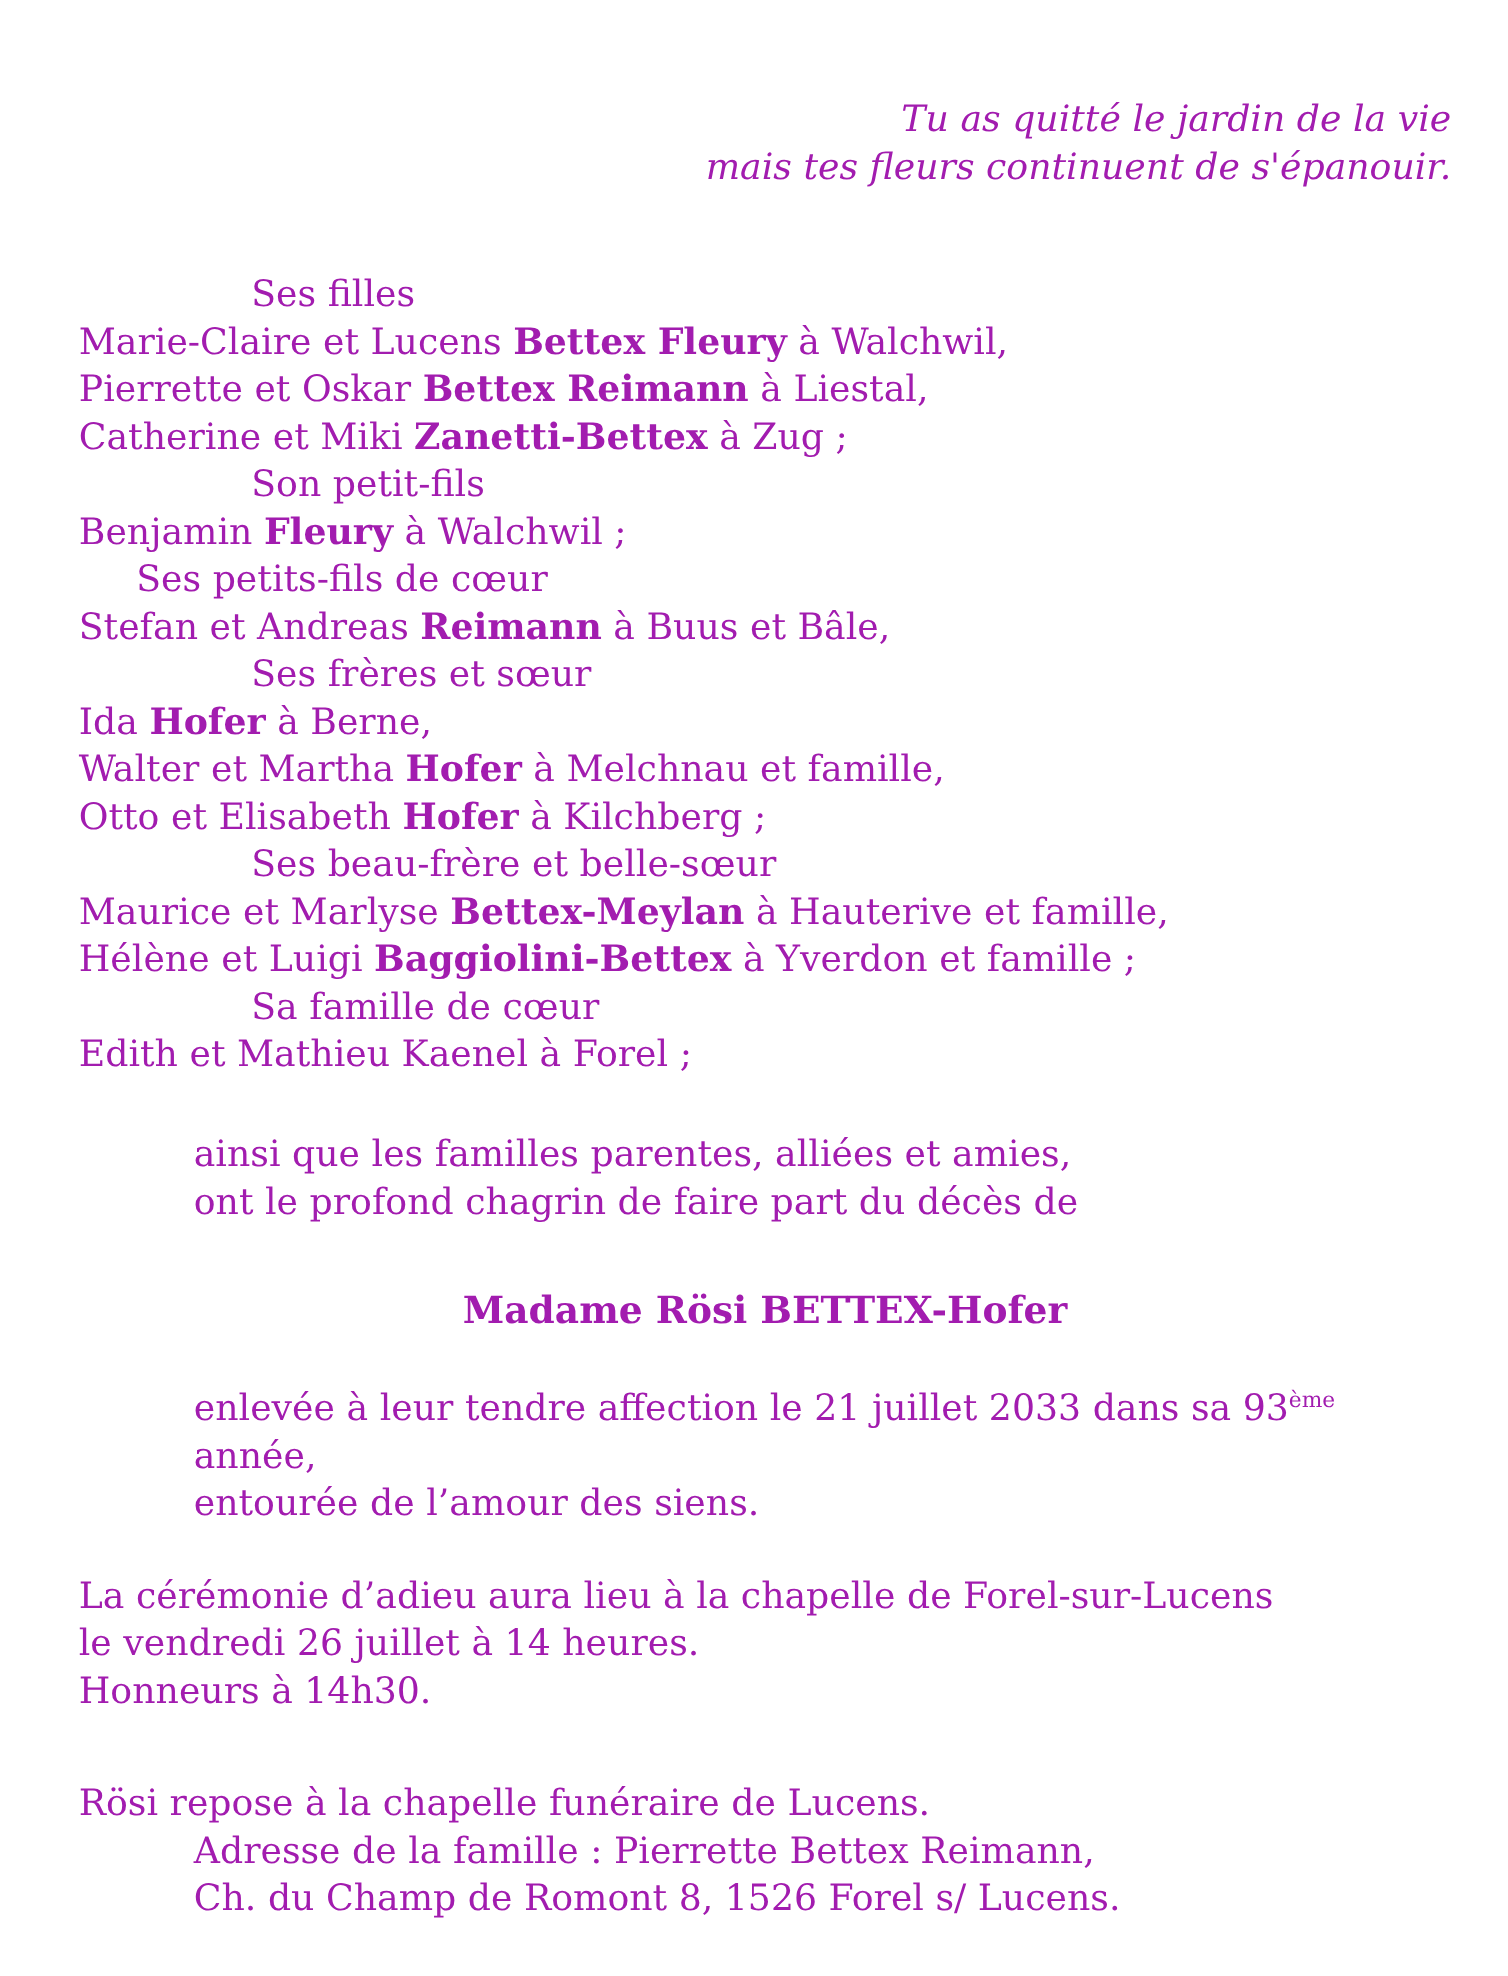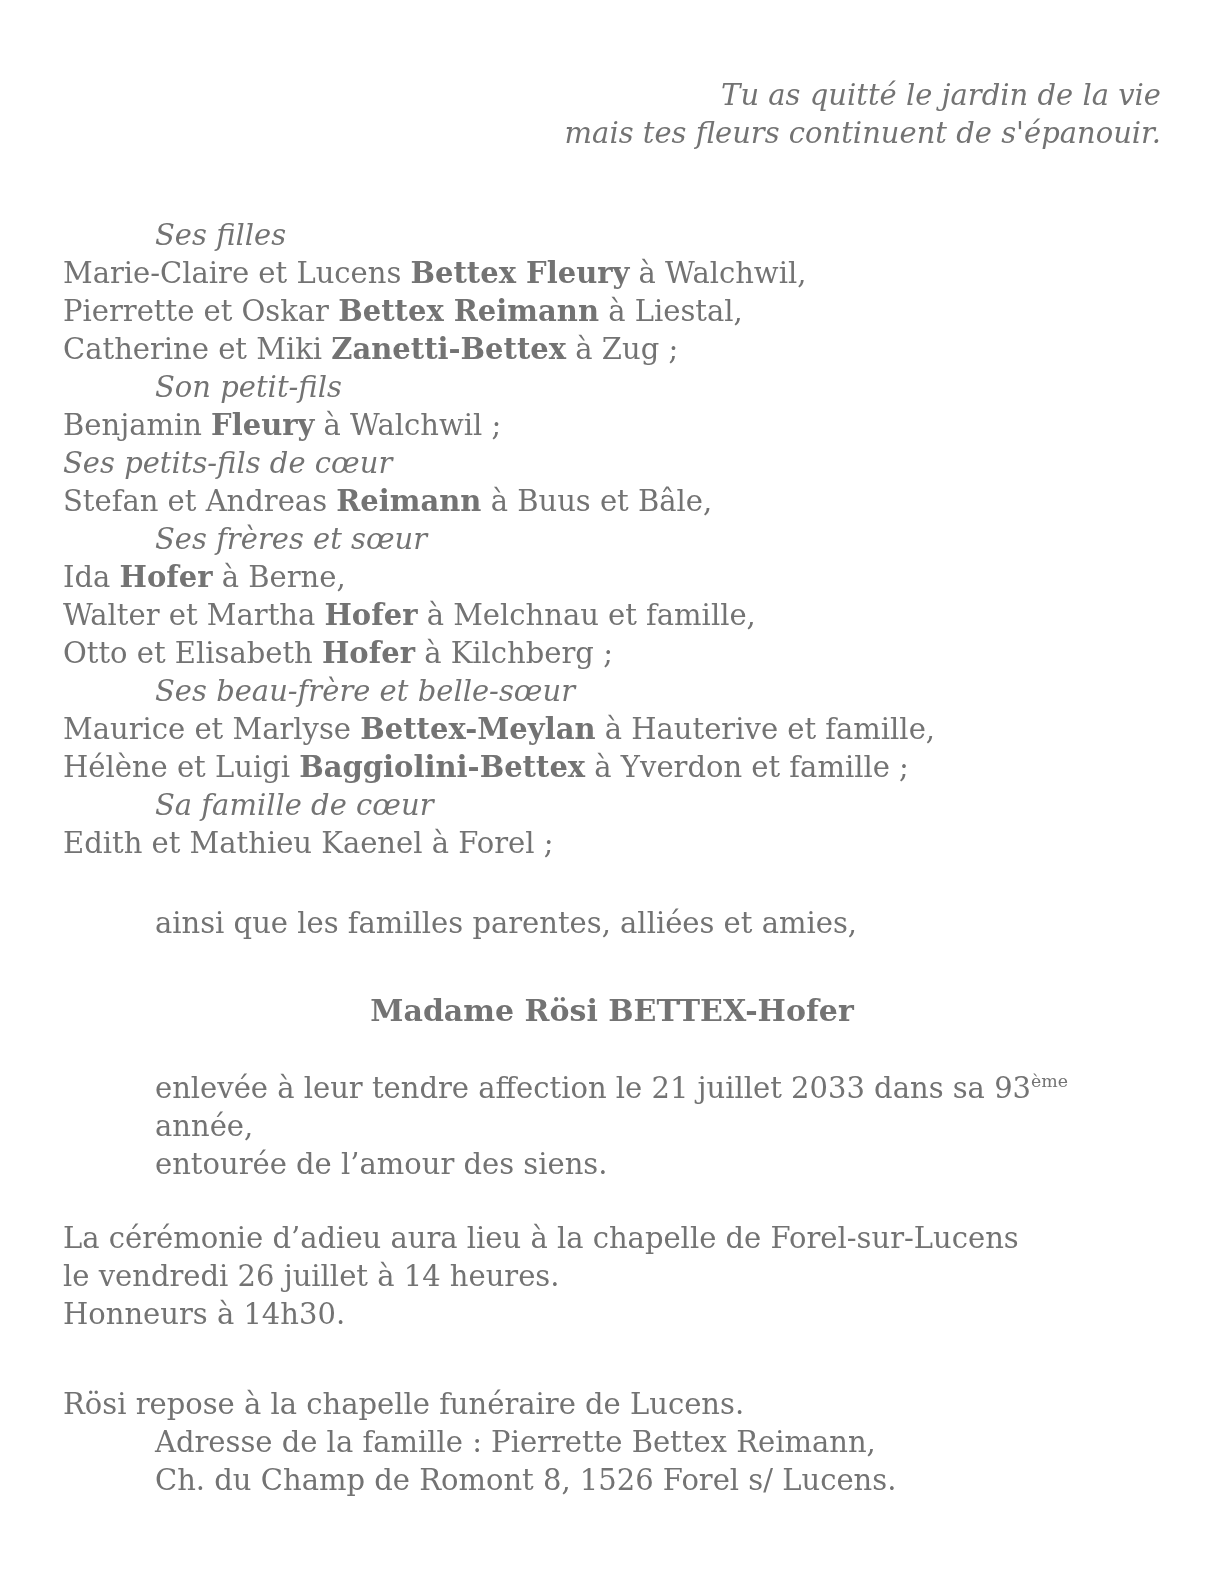--- a/index.html
+++ b/index.html
@@ -6,40 +6,40 @@
     margin: 0;
     padding: 0;
     background: #ffffff;
   }
   .page {
     position: relative;
     width: 1206px;
     height: 1581px;
     box-sizing: border-box;
     background: #ffffff;
-    color: #737373;
+    color: #a21caf;
     font-family: "DejaVu Serif", "Liberation Serif", serif;
     font-size: 29px;
     line-height: 38px;
     padding: 0 45px 0 63px;
     overflow: hidden;
   }
   .line {
     white-space: pre-wrap;
   }
   .epigraph {
     margin-top: 76px;
     text-align: right;
     font-style: italic;
   }
   .family {
     margin-top: 64px;
   }
   .heading {
-    font-style: italic;
+    margin-left: 46px;
   }
   .indent {
     padding-left: 92px;
   }
   .announcement {
     margin-top: 42px;
   }
   .deceased-name {
     margin-top: 44px;
     margin-bottom: 0;
@@ -89,20 +89,21 @@
       <div class="line"><span>Otto et Elisabeth </span><b>Hofer</b><span> à Kilchberg ;</span></div>
       <div class="line heading indent">Ses beau-frère et belle-sœur</div>
       <div class="line"><span>Maurice et Marlyse </span><b>Bettex-Meylan</b><span> à Hauterive et famille,</span></div>
       <div class="line"><span>Hélène et Luigi </span><b>Baggiolini-Bettex</b><span> à Yverdon et famille ;</span></div>
       <div class="line heading indent">Sa famille de cœur</div>
       <div class="line"><span>Edith et Mathieu Kaenel à Forel ;</span></div>
     </div>
 
   <div class="announcement indent">
       <div class="line">ainsi que les familles parentes, alliées et amies,</div>
+      <div class="line">ont le profond chagrin de faire part du décès de</div>
     </div>
 
   <div class="deceased-name">Madame Rösi BETTEX-Hofer</div>
 
   <div class="death-details indent">
       <div class="line"><span>enlevée à leur tendre affection le 21 juillet 2033 dans sa 93</span><sup>ème</sup><span> année,</span></div>
       <div class="line"><span>entourée de l’amour des siens.</span></div>
     </div>
 
   <div class="ceremony">

